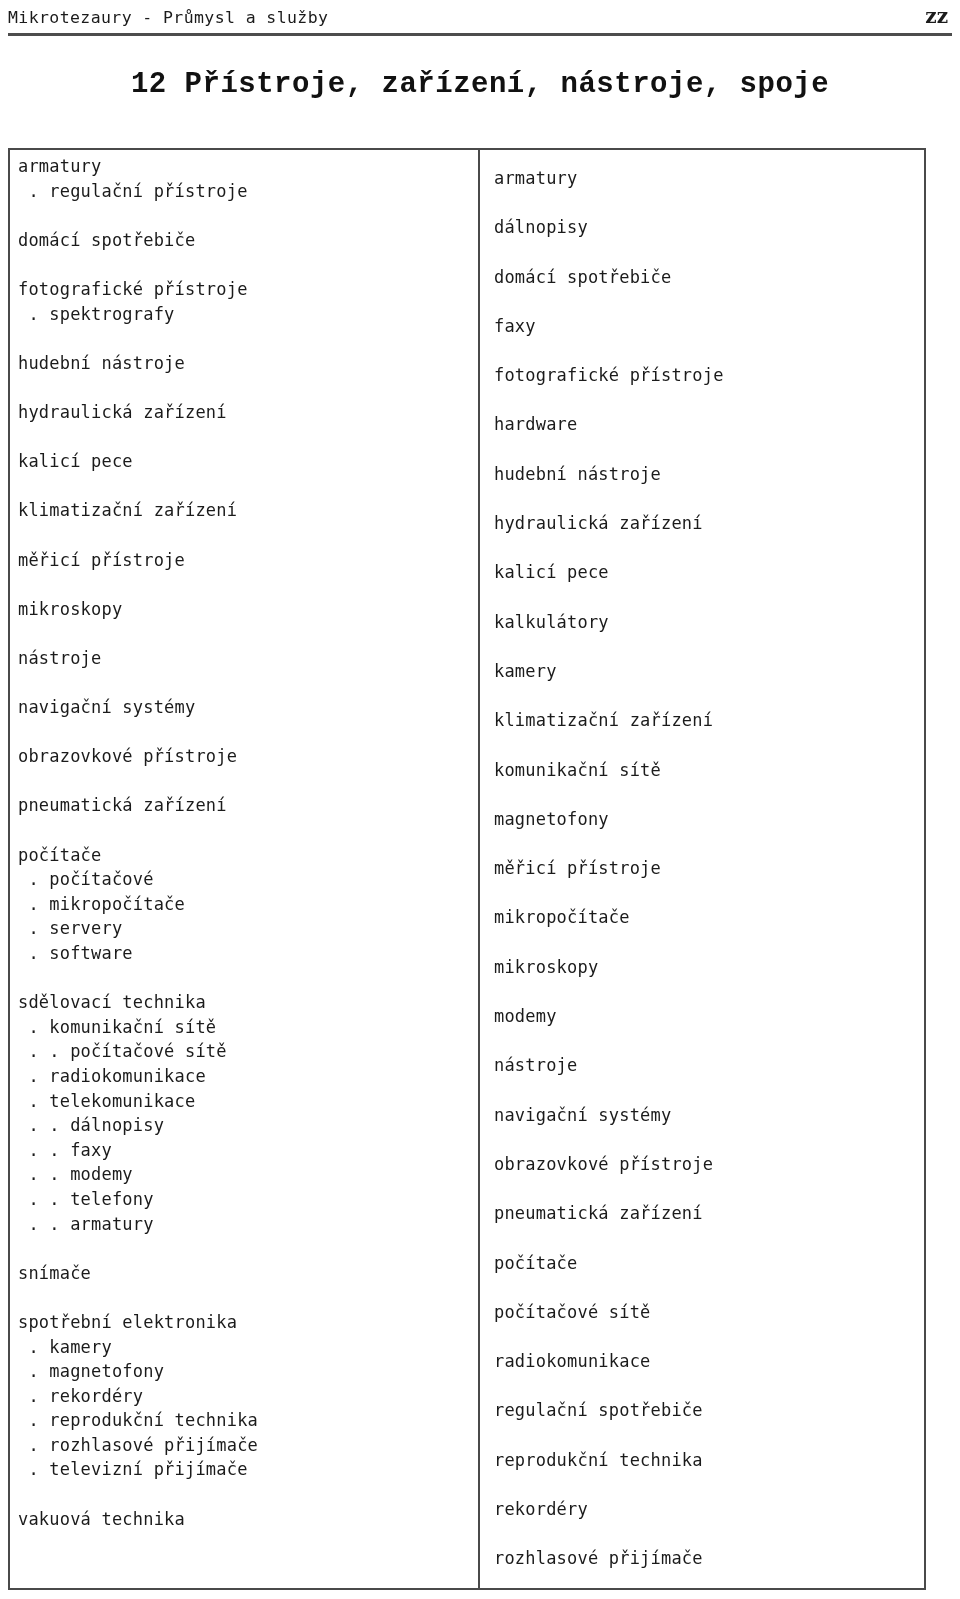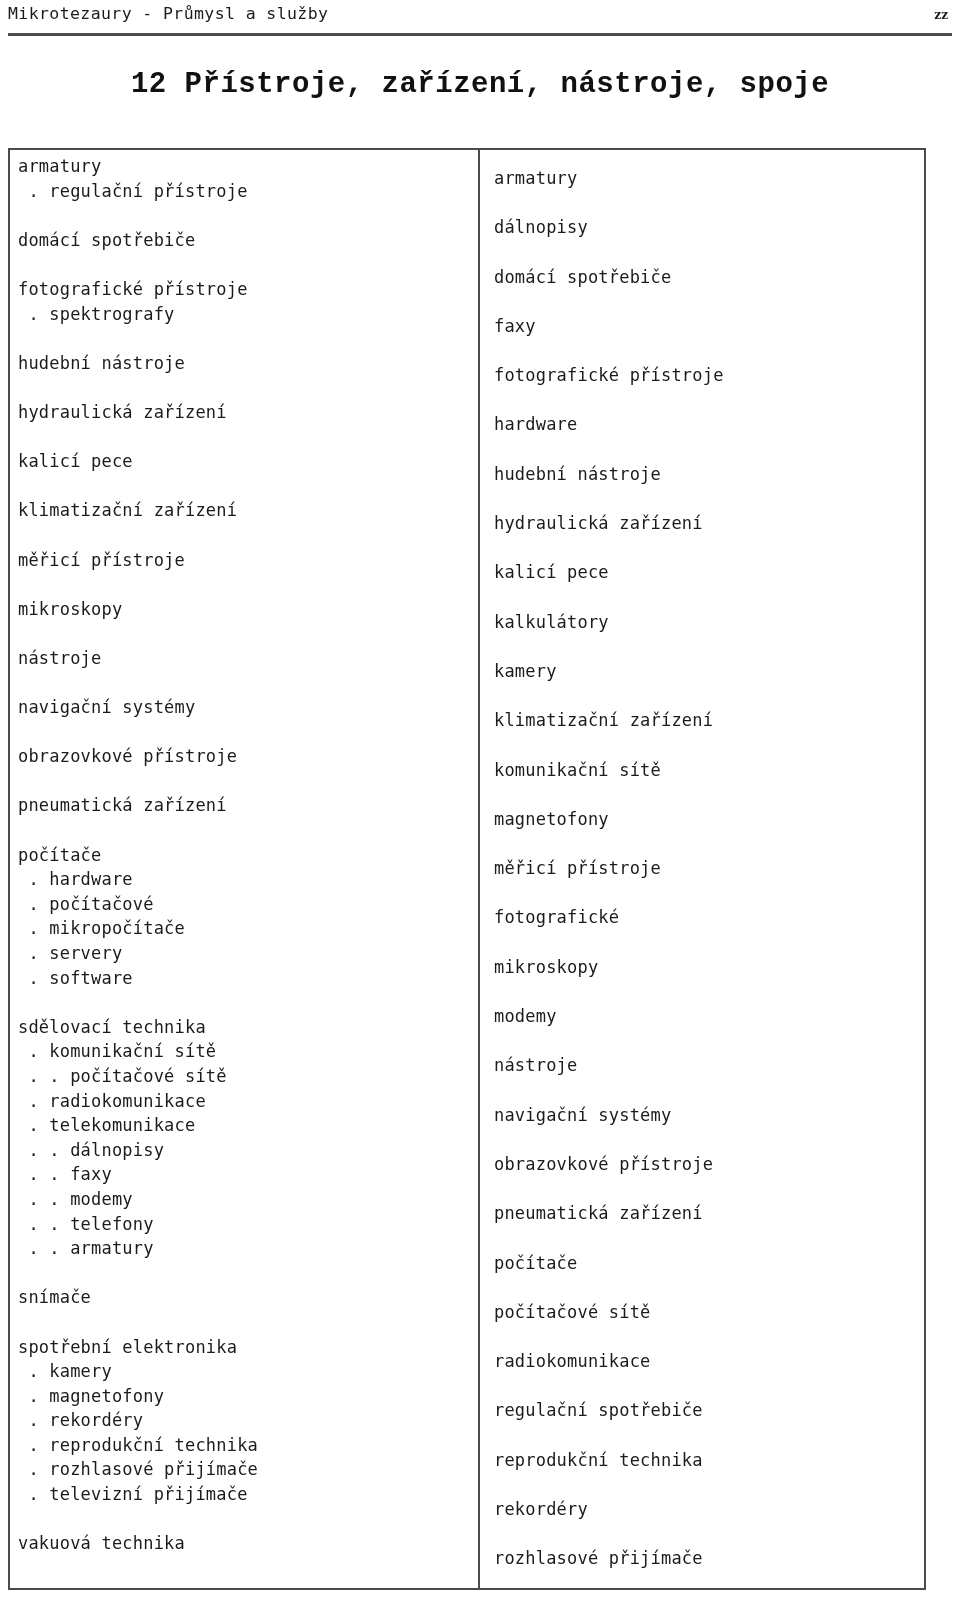--- a/index.html
+++ b/index.html
@@ -30,21 +30,21 @@
   .runhead-title {
     font-family: "DejaVu Sans Mono", "Liberation Mono", monospace;
     font-size: 16.5px;
     letter-spacing: 0.4px;
     color: #1b1b1b;
     white-space: nowrap;
   }
   .runhead-folio {
     font-family: "DejaVu Serif", "Liberation Serif", serif;
     font-weight: bold;
-    font-size: 12px;
+    font-size: 20px;
     color: #1b1b1b;
   }
   .runhead-rule {
     position: absolute;
     left: 8px;
     right: 8px;
     top: 33px;
     height: 3px;
     background: #4d4d4d;
   }
@@ -145,21 +145,20 @@
         <li class="gap">hydraulická zařízení</li>
         <li class="gap">kalicí pece</li>
         <li class="gap">klimatizační zařízení</li>
         <li class="gap">měřicí přístroje</li>
         <li class="gap">mikroskopy</li>
         <li class="gap">nástroje</li>
         <li class="gap">navigační systémy</li>
         <li class="gap">obrazovkové přístroje</li>
         <li class="gap">pneumatická zařízení</li>
         <li class="gap">počítače</li>
-        <li> . hardware</li>
         <li> . počítačové</li>
         <li> . mikropočítače</li>
         <li> . servery</li>
         <li> . software</li>
         <li class="gap">sdělovací technika</li>
         <li> . komunikační sítě</li>
         <li> . . počítačové sítě</li>
         <li> . radiokomunikace</li>
         <li> . telekomunikace</li>
         <li> . . dálnopisy</li>
@@ -189,21 +188,21 @@
         <li>hardware</li>
         <li>hudební nástroje</li>
         <li>hydraulická zařízení</li>
         <li>kalicí pece</li>
         <li>kalkulátory</li>
         <li>kamery</li>
         <li>klimatizační zařízení</li>
         <li>komunikační sítě</li>
         <li>magnetofony</li>
         <li>měřicí přístroje</li>
-        <li>fotografické</li>
+        <li>mikropočítače</li>
         <li>mikroskopy</li>
         <li>modemy</li>
         <li>nástroje</li>
         <li>navigační systémy</li>
         <li>obrazovkové přístroje</li>
         <li>pneumatická zařízení</li>
         <li>počítače</li>
         <li>počítačové sítě</li>
         <li>radiokomunikace</li>
         <li>regulační spotřebiče</li>

